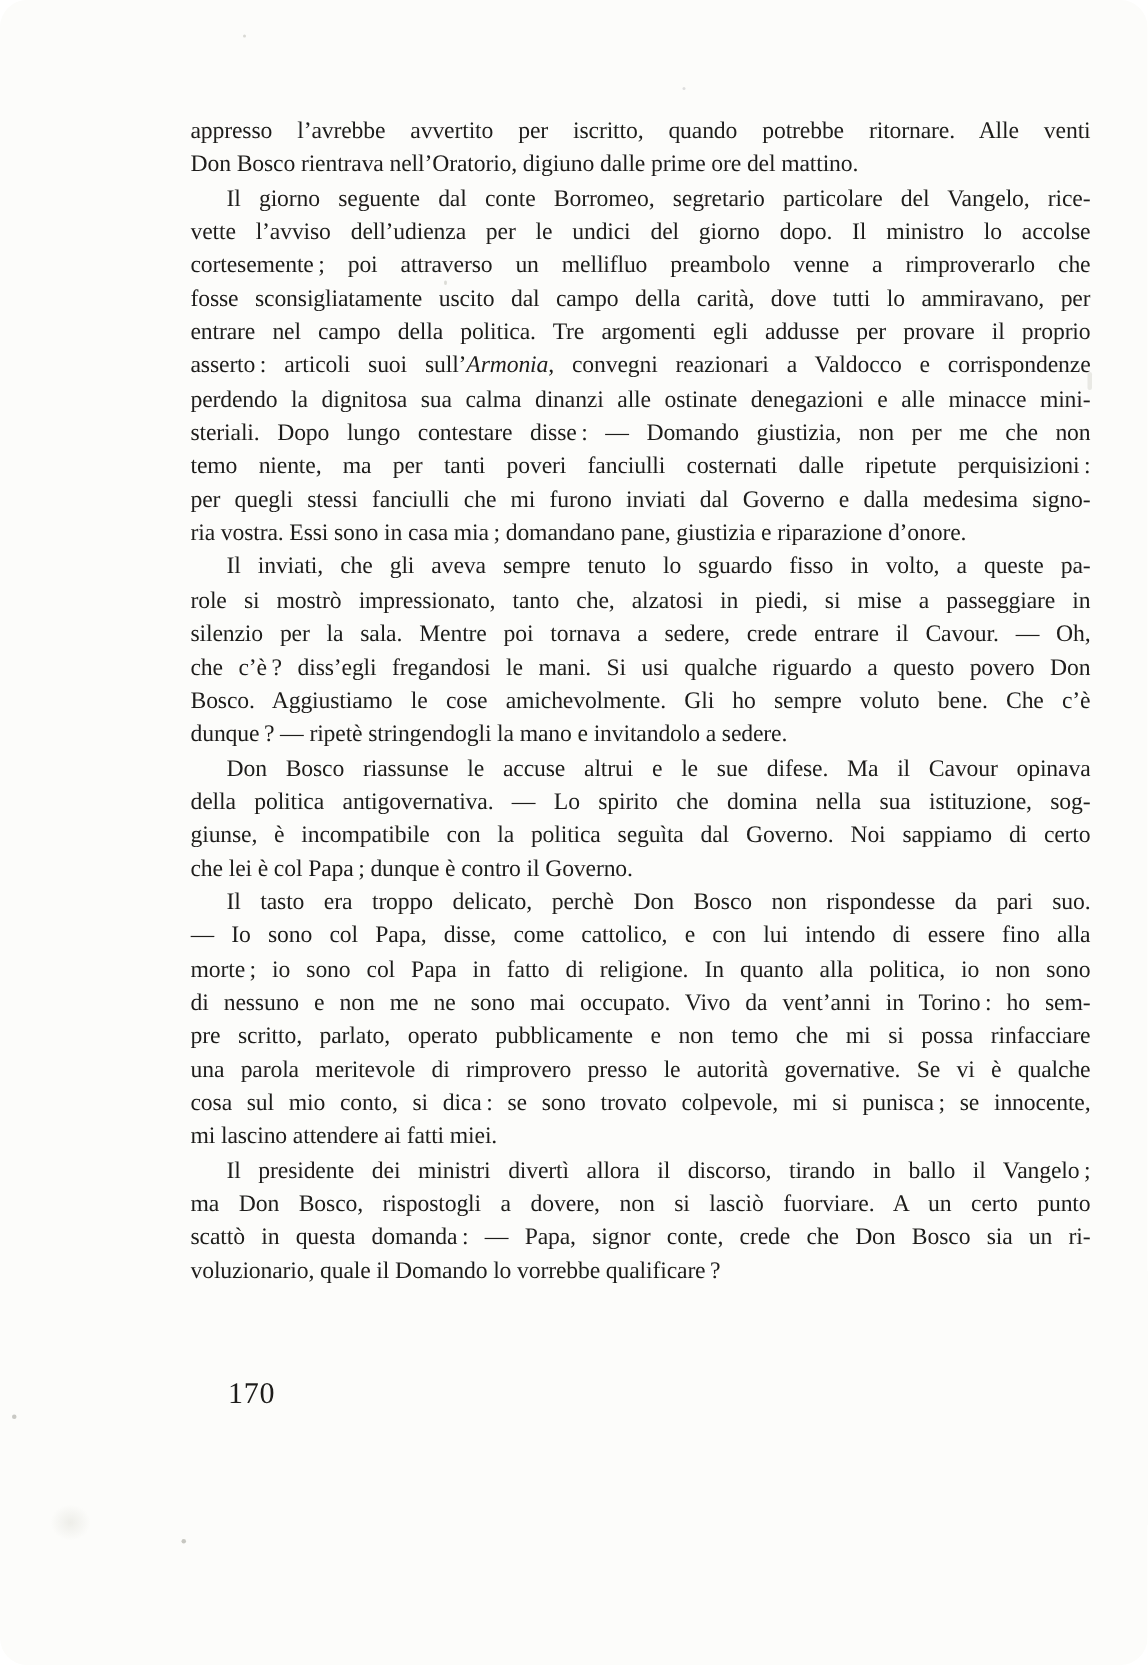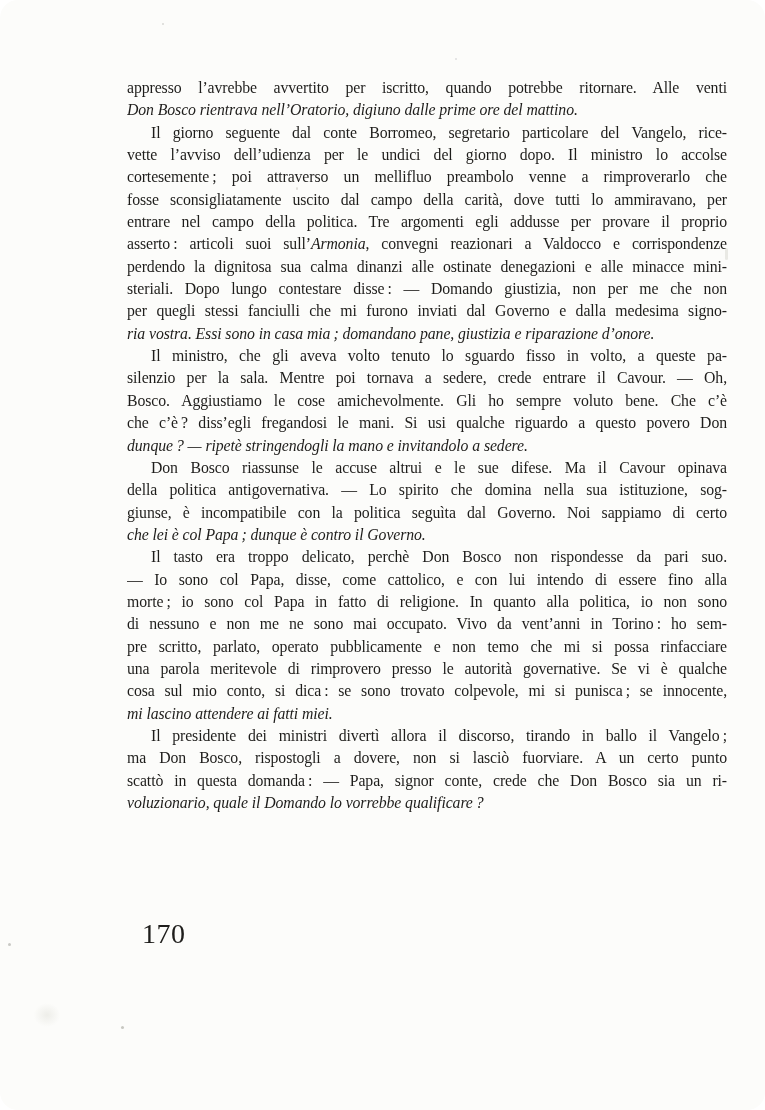--- a/index.html
+++ b/index.html
@@ -32,32 +32,31 @@
     letter-spacing: -0.1px;
     line-height: 22.35px;
     height: 22.35px;
     overflow: hidden;
     text-align: justify;
     text-align-last: justify;
     white-space: normal;
   }
   .line.last {
     text-align-last: left;
-    font-style: italic;
   }
   .line.indent {
     text-indent: 24px;
   }
   .line i {
   }
   .page-number {
     position: absolute;
-    left: 142px;
+    left: 152px;
     top: 918px;
-    font-size: 28px;
+    font-size: 20px;
     letter-spacing: 0.5px;
     color: #1e1d1b;
   }
   
   .speckle { position: absolute; border-radius: 50%; }
   .sp1 { left: 8px;   top: 943px;  width: 3px;  height: 3px;  background: #bcbcb6; opacity: .8; }
   .sp2 { left: 28px;  top: 998px;  width: 38px; height: 34px;
          background: radial-gradient(closest-side, #ececе7 0%, rgba(252,252,250,0) 70%);
          background: radial-gradient(closest-side, #ececE7 0%, rgba(252,252,250,0) 70%);
          opacity: .9; }
@@ -79,28 +78,30 @@
       </div>
       <div class="para">
         <div class="line indent">Il giorno seguente dal conte Borromeo, segretario particolare del Vangelo, rice-</div>
         <div class="line">vette l’avviso dell’udienza per le undici del giorno dopo. Il ministro lo accolse</div>
         <div class="line">cortesemente ; poi attraverso un mellifluo preambolo venne a rimproverarlo che</div>
         <div class="line">fosse sconsigliatamente uscito dal campo della carità, dove tutti lo ammiravano, per</div>
         <div class="line">entrare nel campo della politica. Tre argomenti egli addusse per provare il proprio</div>
         <div class="line">asserto : articoli suoi sull’<i>Armonia</i>, convegni reazionari a Valdocco e corrispondenze</div>
         <div class="line">perdendo la dignitosa sua calma dinanzi alle ostinate denegazioni e alle minacce mini-</div>
         <div class="line">steriali. Dopo lungo contestare disse : — Domando giustizia, non per me che non</div>
+        <div class="line">temo niente, ma per tanti poveri fanciulli costernati dalle ripetute perquisizioni :</div>
         <div class="line">per quegli stessi fanciulli che mi furono inviati dal Governo e dalla medesima signo-</div>
         <div class="line last">ria vostra. Essi sono in casa mia ; domandano pane, giustizia e riparazione d’onore.</div>
       </div>
       <div class="para">
-        <div class="line indent">Il ministro, che gli aveva volto tenuto lo sguardo fisso in volto, a queste pa-</div>
+        <div class="line indent">Il inviati, che gli aveva sempre tenuto lo sguardo fisso in volto, a queste pa-</div>
+        <div class="line">role si mostrò impressionato, tanto che, alzatosi in piedi, si mise a passeggiare in</div>
         <div class="line">silenzio per la sala. Mentre poi tornava a sedere, crede entrare il Cavour. — Oh,</div>
+        <div class="line">che c’è ? diss’egli fregandosi le mani. Si usi qualche riguardo a questo povero Don</div>
         <div class="line">Bosco. Aggiustiamo le cose amichevolmente. Gli ho sempre voluto bene. Che c’è</div>
-        <div class="line">che c’è ? diss’egli fregandosi le mani. Si usi qualche riguardo a questo povero Don</div>
         <div class="line last">dunque ? — ripetè stringendogli la mano e invitandolo a sedere.</div>
       </div>
       <div class="para">
         <div class="line indent">Don Bosco riassunse le accuse altrui e le sue difese. Ma il Cavour opinava</div>
         <div class="line">della politica antigovernativa. — Lo spirito che domina nella sua istituzione, sog-</div>
         <div class="line">giunse, è incompatibile con la politica seguìta dal Governo. Noi sappiamo di certo</div>
         <div class="line last">che lei è col Papa ; dunque è contro il Governo.</div>
       </div>
       <div class="para">
         <div class="line indent">Il tasto era troppo delicato, perchè Don Bosco non rispondesse da pari suo.</div>

